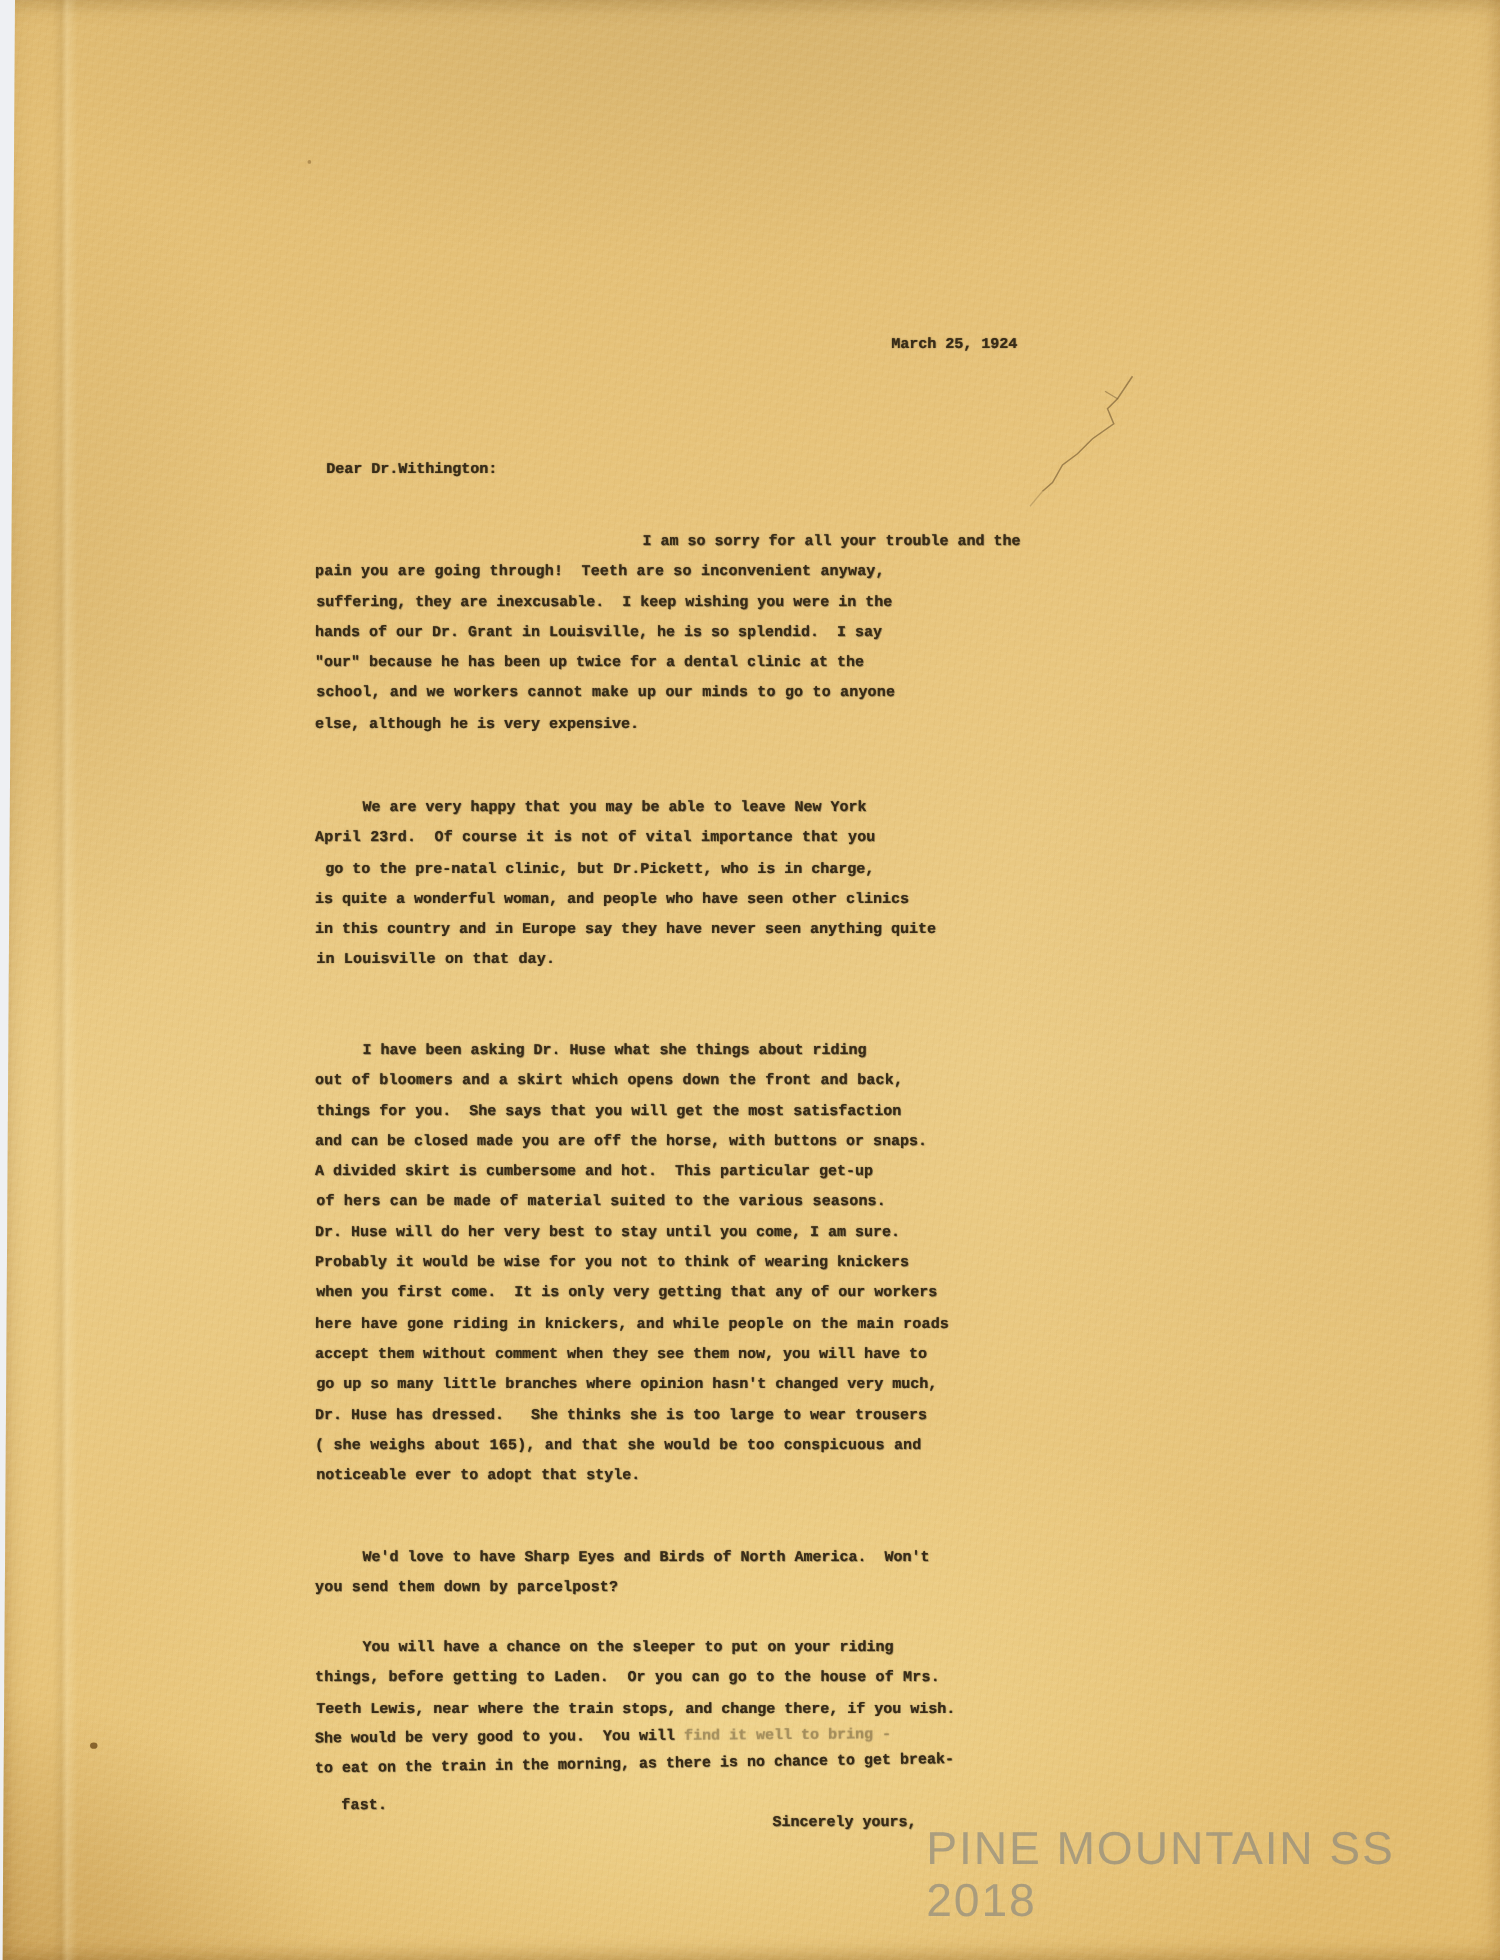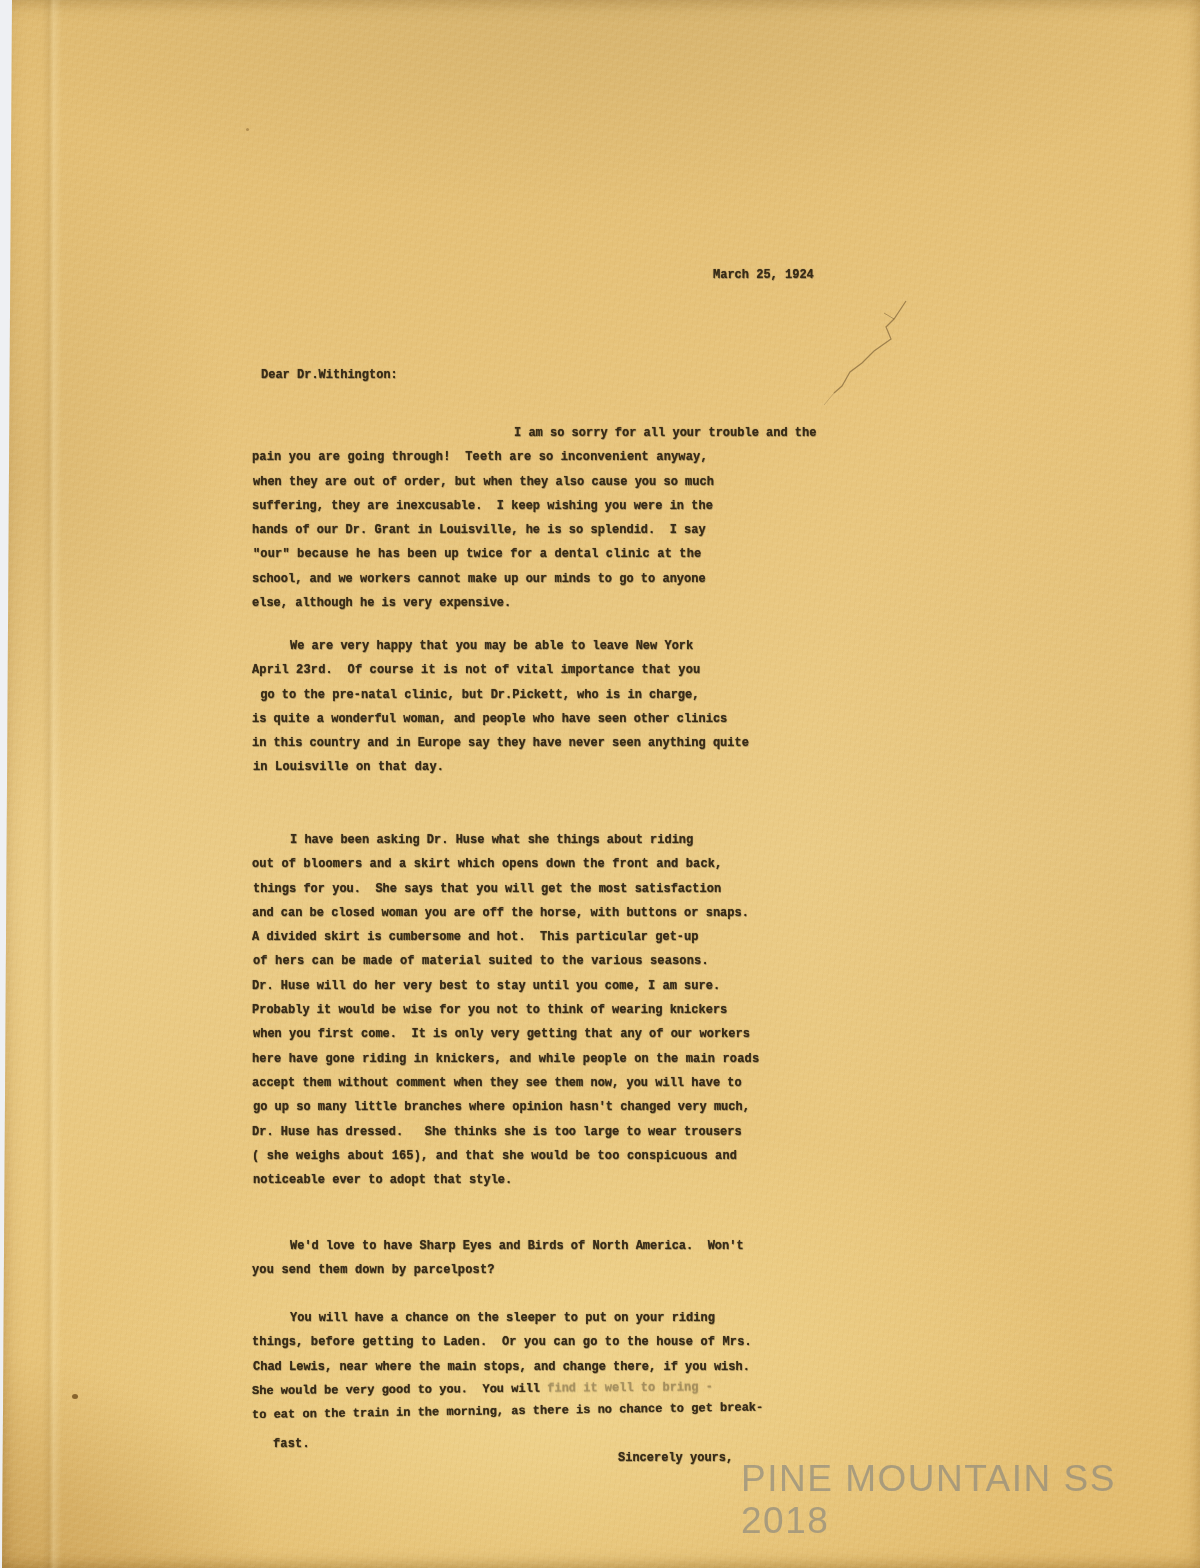--- a/index.html
+++ b/index.html
@@ -87,60 +87,59 @@
     <path d="M94 26 L84 20" fill="none" stroke="rgba(86,62,30,0.40)" stroke-width="1"></path>
     <path d="M34 100 L24 112" fill="none" stroke="rgba(86,62,30,0.25)" stroke-width="1"></path>
   </svg>
 
   <div class="tw date">March 25, 1924</div>
   <div class="tw salutation">Dear Dr.Withington:</div>
 
   <div class="tw para p1">
       <div class="line">I am so sorry for all your trouble and the</div>
       <div class="line">pain you are going through!  Teeth are so inconvenient anyway,</div>
-      <div class="line">when they are out of order, but when they also cause you so much</div>
       <div class="line">suffering, they are inexcusable.  I keep wishing you were in the</div>
       <div class="line">hands of our Dr. Grant in Louisville, he is so splendid.  I say</div>
       <div class="line">"our" because he has been up twice for a dental clinic at the</div>
       <div class="line">school, and we workers cannot make up our minds to go to anyone</div>
       <div class="line">else, although he is very expensive.</div>
     </div>
   <div class="tw para p2">
       <div class="line">We are very happy that you may be able to leave New York</div>
       <div class="line">April 23rd.  Of course it is not of vital importance that you</div>
       <div class="line"> go to the pre-natal clinic, but Dr.Pickett, who is in charge,</div>
       <div class="line">is quite a wonderful woman, and people who have seen other clinics</div>
       <div class="line">in this country and in Europe say they have never seen anything quite</div>
       <div class="line">in Louisville on that day.</div>
     </div>
   <div class="tw para p3">
       <div class="line">I have been asking Dr. Huse what she things about riding</div>
       <div class="line">out of bloomers and a skirt which opens down the front and back,</div>
       <div class="line">things for you.  She says that you will get the most satisfaction</div>
-      <div class="line">and can be closed woman you are off the horse, with buttons or snaps.</div>
+      <div class="line">and can be closed made you are off the horse, with buttons or snaps.</div>
       <div class="line">A divided skirt is cumbersome and hot.  This particular get-up</div>
       <div class="line">of hers can be made of material suited to the various seasons.</div>
       <div class="line">Dr. Huse will do her very best to stay until you come, I am sure.</div>
       <div class="line">Probably it would be wise for you not to think of wearing knickers</div>
       <div class="line">when you first come.  It is only very getting that any of our workers</div>
       <div class="line">here have gone riding in knickers, and while people on the main roads</div>
       <div class="line">accept them without comment when they see them now, you will have to</div>
       <div class="line">go up so many little branches where opinion hasn't changed very much,</div>
       <div class="line">Dr. Huse has dressed.   She thinks she is too large to wear trousers</div>
       <div class="line">( she weighs about 165), and that she would be too conspicuous and</div>
       <div class="line">noticeable ever to adopt that style.</div>
     </div>
   <div class="tw para p4">
       <div class="line">We'd love to have Sharp Eyes and Birds of North America.  Won't</div>
       <div class="line">you send them down by parcelpost?</div>
     </div>
   <div class="tw para p5">
       <div class="line">You will have a chance on the sleeper to put on your riding</div>
       <div class="line">things, before getting to Laden.  Or you can go to the house of Mrs.</div>
-      <div class="line">Chad Lewis, near where the main stops, and change there, if you wish.</div>
+      <div class="line">Teeth Lewis, near where the train stops, and change there, if you wish.</div>
       <div class="line"><span>She would be very good to you.  You will </span><span class="faded">find it well to bring -</span></div>
       <div class="line">to eat on the train in the morning, as there is no chance to get break-</div>
       <div class="line">fast.</div>
     </div>
 
   <div class="tw closing">Sincerely yours,</div>
   <div class="watermark">PINE MOUNTAIN SS 2018</div>
 </div>
 
 </body></html>

